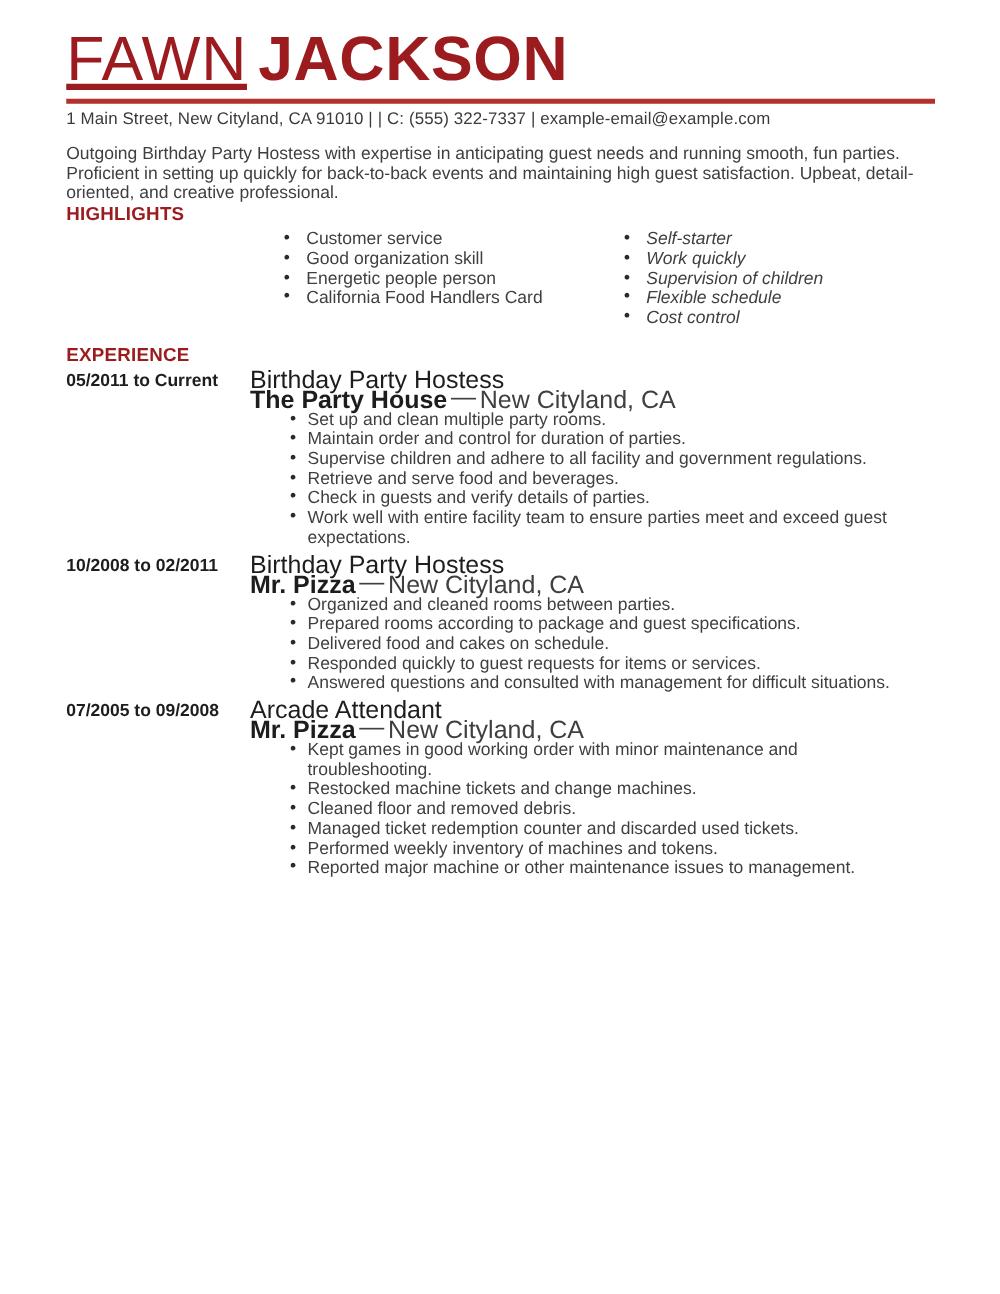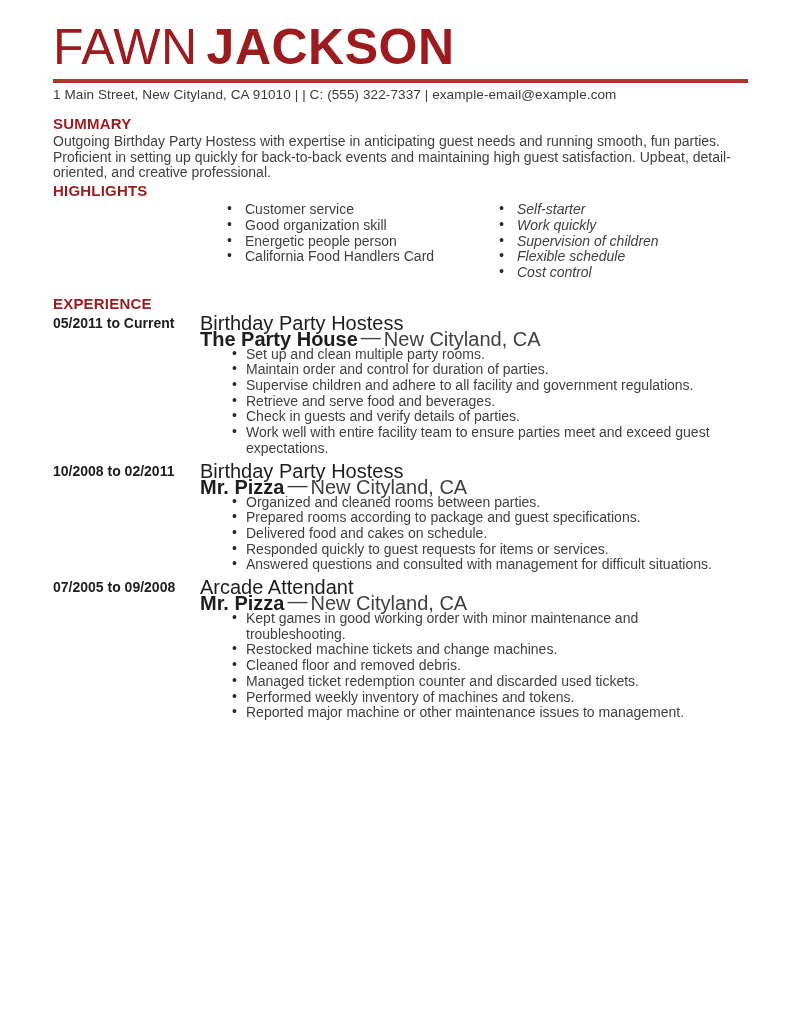--- a/index.html
+++ b/index.html
@@ -5,21 +5,21 @@
   html, body { margin:0; padding:0; background:#ffffff; }
   .page {
     width:800px; height:1035px; background:#ffffff;
     font-family:"Liberation Sans", sans-serif;
     color:#3f3f3f; box-sizing:border-box;
     padding:22px 52px 0 53px; overflow:hidden;
   }
 
   
   .name { margin:0; font-size:50px; line-height:1.02; color:#9b1b1e; letter-spacing:0.5px; white-space:nowrap; }
-  .name .first { font-weight:400; }
+  .name .first { font-weight:400;text-decoration:underline; }
   .name .last  { font-weight:700; margin-left:9px; }
   .rule { height:4px; background:#b2312d; margin-top:6px; }
   .contact { font-size:13.5px; color:#3a3a3a; margin-top:4px; letter-spacing:0.1px; }
 
   
   .section-heading { font-size:15px; font-weight:700; color:#9b1b1e; margin:0; letter-spacing:0.2px; line-height:18px; }
   .summary-section { margin-top:13px; }
   .summary-text { font-size:14px; line-height:15.7px; margin:1px 0 0 0; max-width:678px; color:#3f3f3f; }
 
   .highlights-section { margin-top:1px; }
@@ -46,21 +46,20 @@
 </head>
 <body>
 
 <div class="page">
 
   <h1 class="name"><span class="first">FAWN</span><span class="last">JACKSON</span></h1>
   <div class="rule"></div>
   <div class="contact">1 Main Street, New Cityland, CA 91010 | | C: (555) 322-7337 | example-email@example.com</div>
 
   <div class="summary-section">
-    <h2 class="section-heading">SUMMARY</h2>
     <p class="summary-text">Outgoing Birthday Party Hostess with expertise in anticipating guest needs and running smooth, fun parties. Proficient in setting up quickly for back-to-back events and maintaining high guest satisfaction. Upbeat, detail-oriented, and creative professional.</p>
   </div>
 
   <div class="highlights-section">
     <h2 class="section-heading">HIGHLIGHTS</h2>
     <div class="hl-columns">
       <ul class="hl-col-left">
         <li>Customer service</li>
         <li>Good organization skill</li>
         <li>Energetic people person</li>

